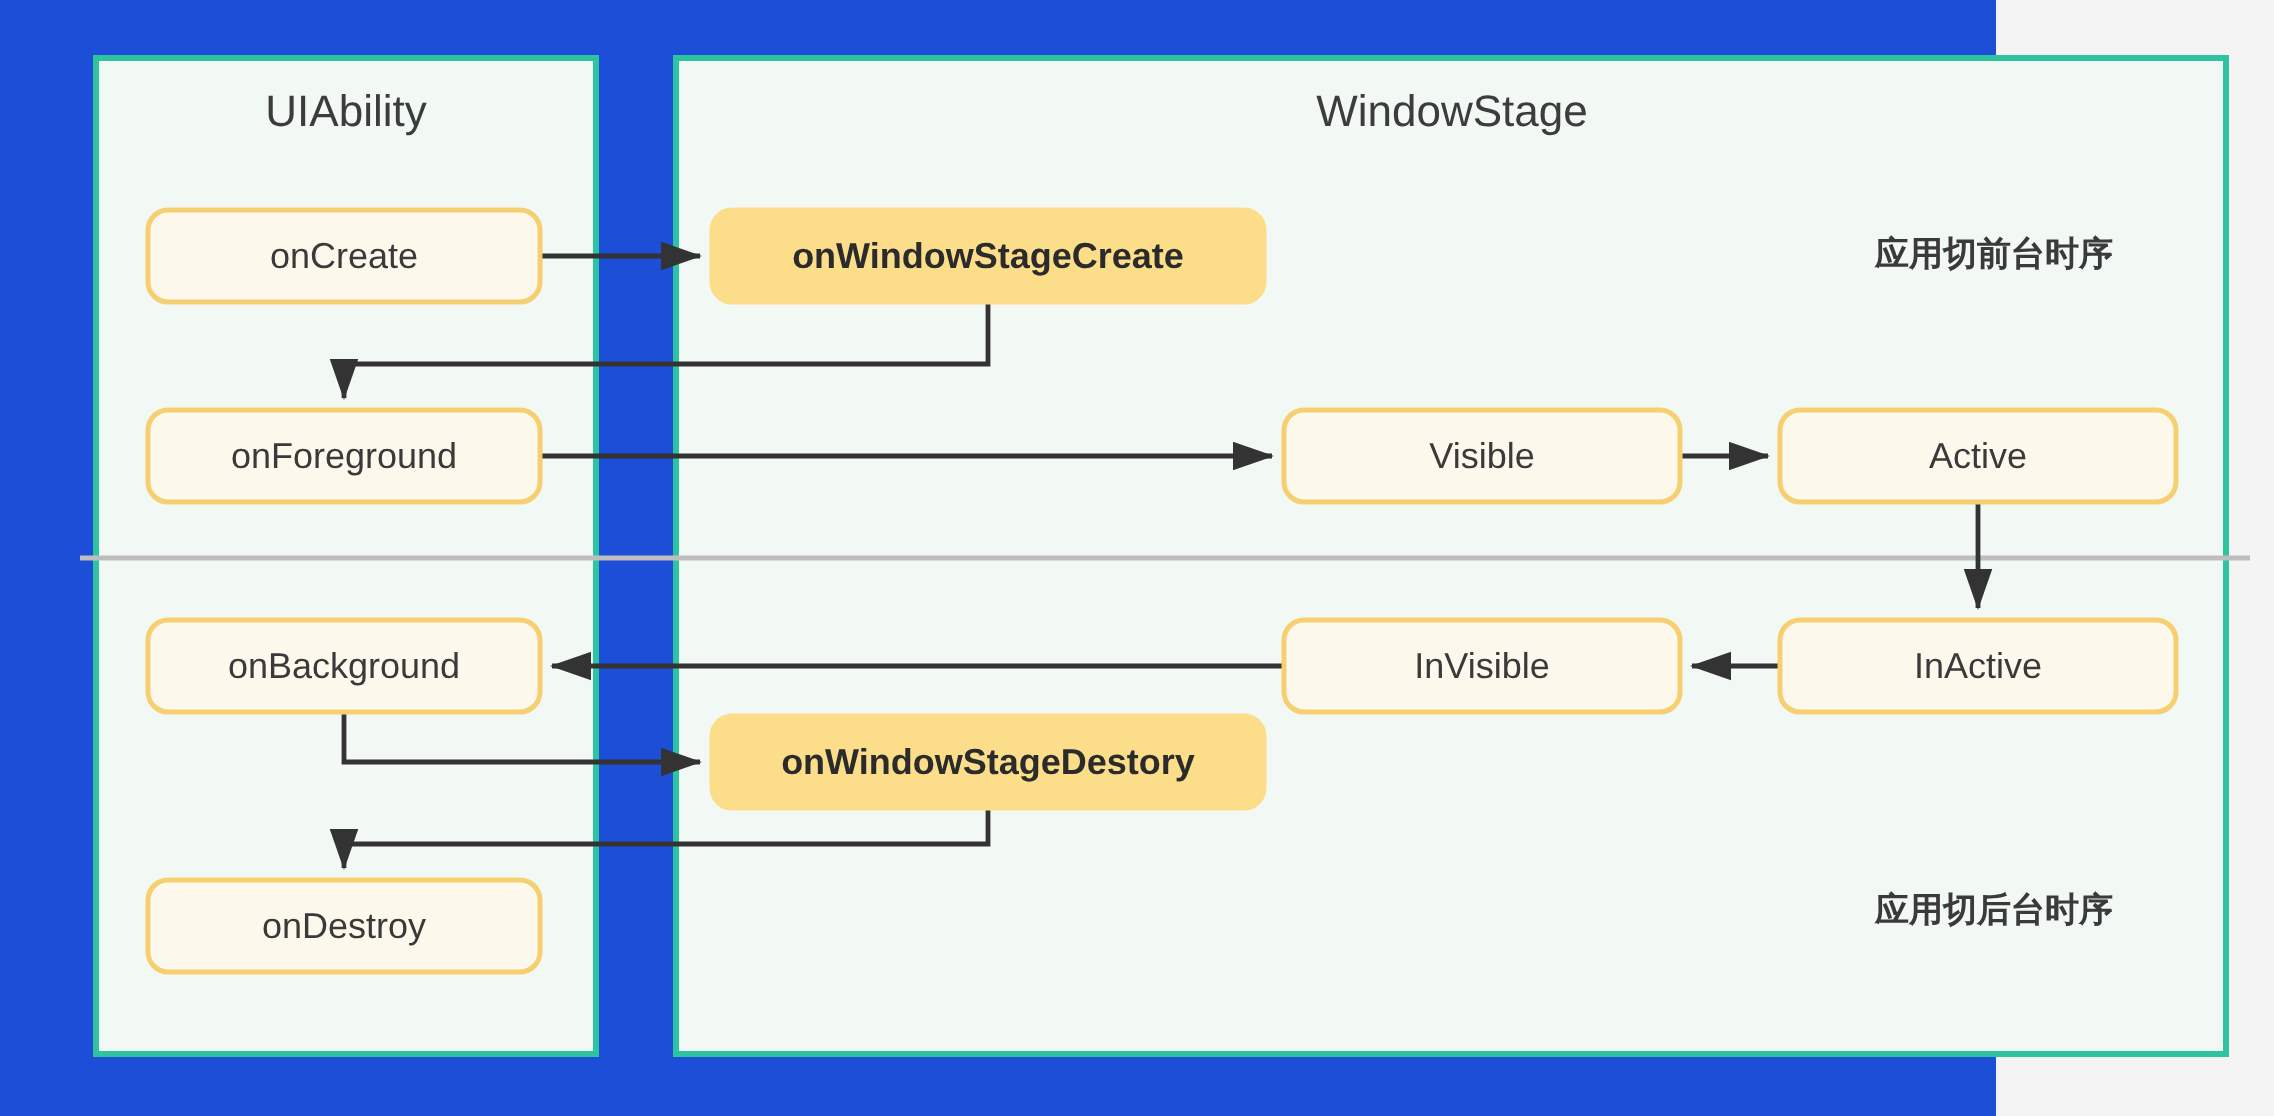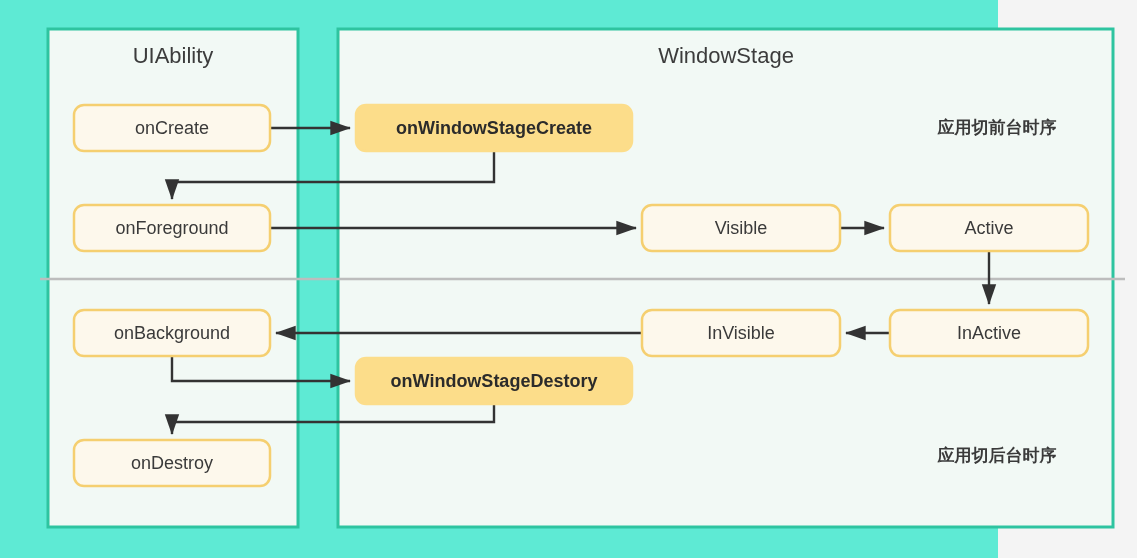--- a/index.html
+++ b/index.html
@@ -10,21 +10,21 @@
   body {
     width: 1137px;
     height: 558px;
     overflow: hidden;
     font-family: "Liberation Sans", "DejaVu Sans", sans-serif;
   }
   #diagram-root {
     position: relative;
     width: 998px;
     height: 558px;
-    background: #5eead4;
+    background: #1d4ed8;
   }
   svg#diagram-svg {
     display: block;
     width: 1137px;
     height: 558px;
   }
   .panel-rect {
     fill: #f2f9f5;
     stroke: #2ec4a0;
     stroke-width: 3;

